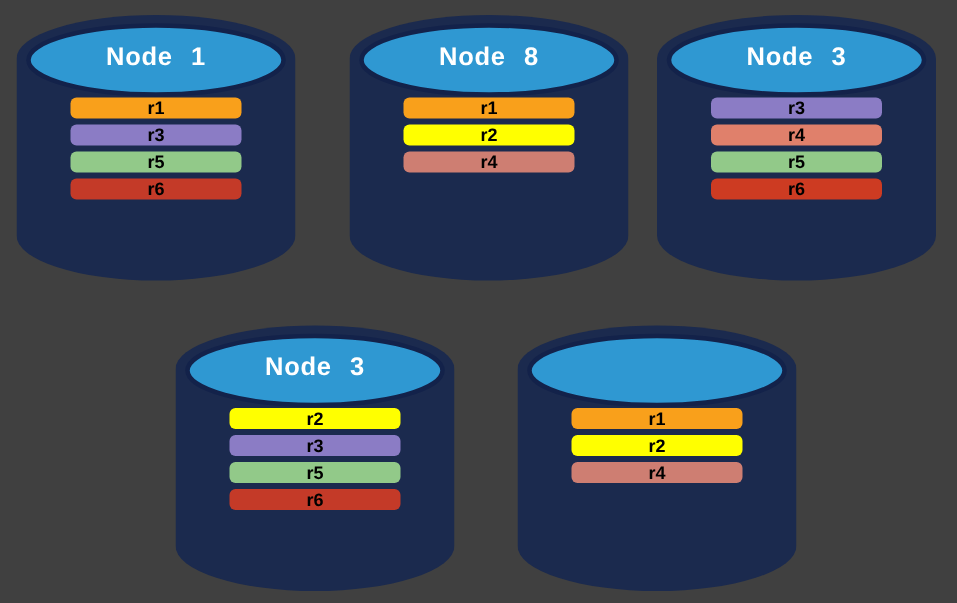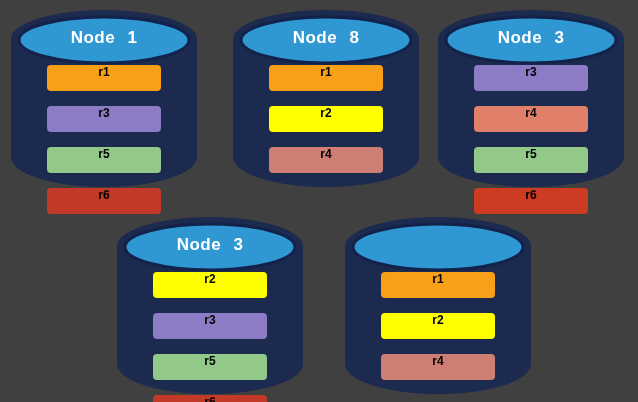--- a/index.html
+++ b/index.html
@@ -42,23 +42,23 @@
     word-spacing: 7px;
     letter-spacing: 0.5px;
   }
   .bars {
     position: absolute;
     top: 59px;
     left: 36px;
     width: 114px;
   }
   .bar {
-    height: 26px;
+    height: 14px;
     line-height: 14px;
-    margin-bottom: 15px;
+    margin-bottom: 4px;
     border-radius: 4px;
     text-align: center;
     font-size: 12px;
     font-weight: bold;
     color: #000000;
   }
 </style>
 </head>
 <body>
 

